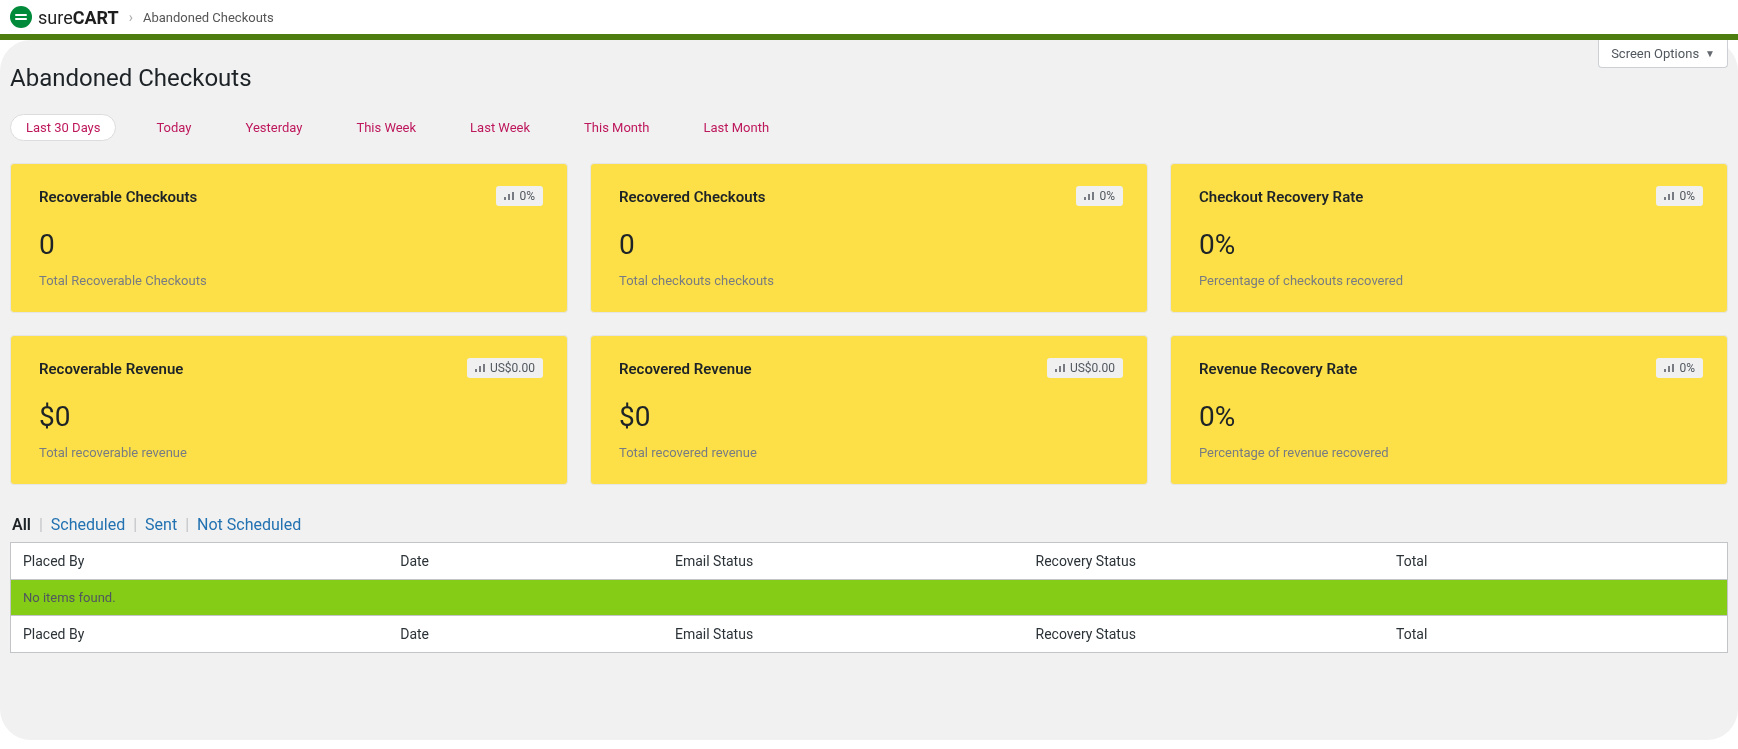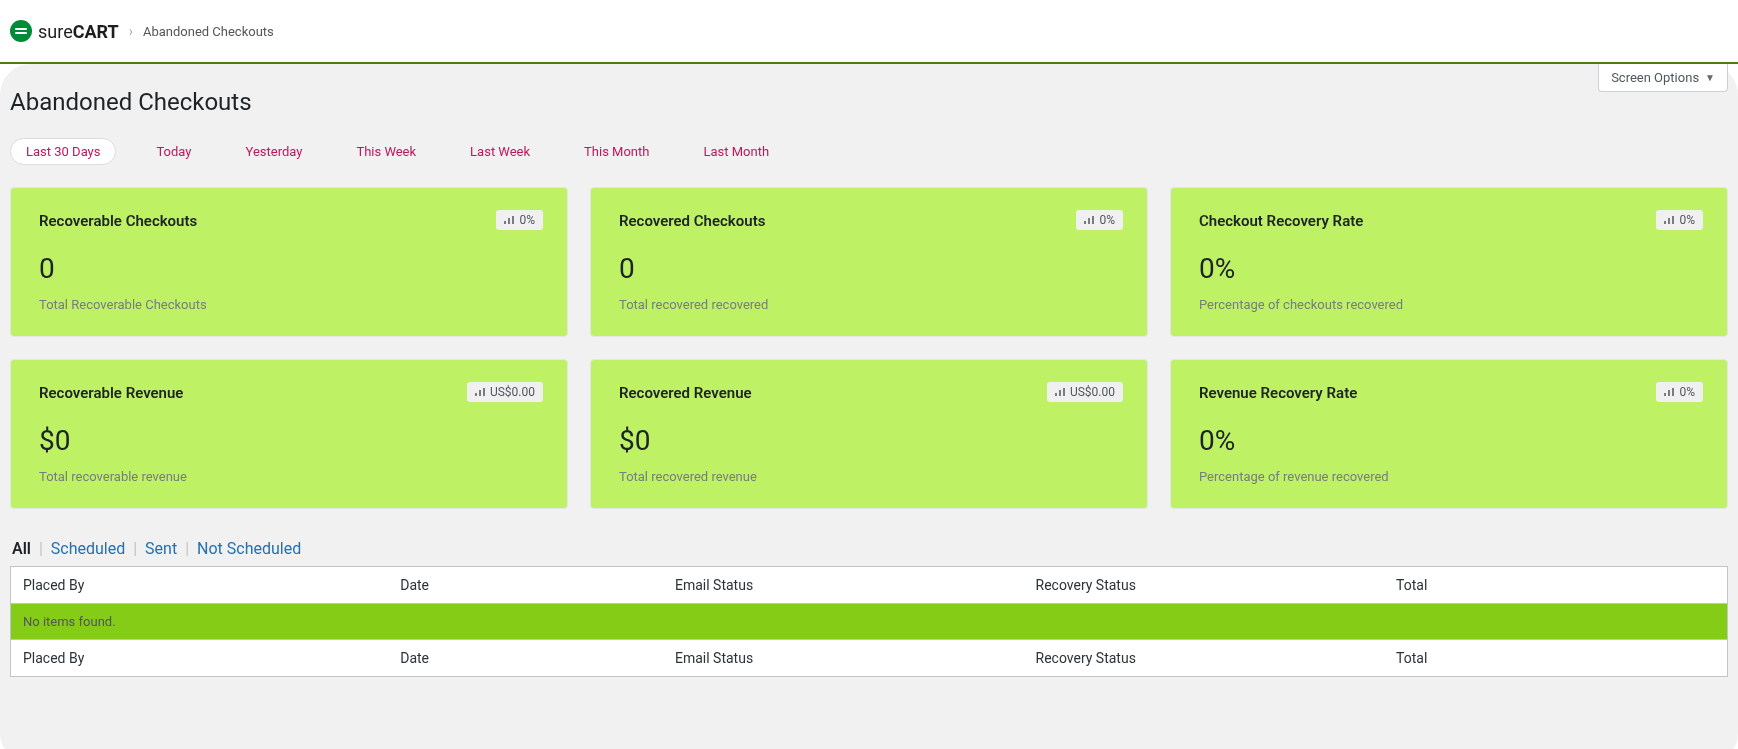--- a/index.html
+++ b/index.html
@@ -1,35 +1,35 @@
 <!DOCTYPE html>
 <html><head>
 <meta charset="utf-8">
 <style>
 * { box-sizing: border-box; margin: 0; padding: 0; }
 body { font-family: -apple-system, BlinkMacSystemFont, "Segoe UI", Roboto, Arial, sans-serif; font-size: 14px; color: #1e1e1e; background: #fff; width: 1738px; }
-.topbar { display: flex; align-items: center; padding: 20px 10px; border-bottom: 2px solid #4d7c0f; background: #fff; text-align: right; }
+.topbar { display: flex; align-items: center; padding: 6px 10px; border-bottom: 6px solid #4d7c0f; background: #fff; text-align: right; }
 .logo-wrap { display: flex; align-items: center; gap: 6px; }
 .logo-mark { width: 22px; height: 22px; border-radius: 50%; background: #008a3a; position: relative; display: inline-block; }
 .logo-mark::before, .logo-mark::after { content: ""; position: absolute; left: 5px; right: 5px; height: 2px; background: #fff; border-radius: 2px; }
 .logo-mark::before { top: 8px; }
 .logo-mark::after { top: 12px; }
 .logo-text { font-size: 18px; font-weight: 400; color: #1e1e1e; letter-spacing: 0; }
 .logo-text .bold { font-weight: 700; }
 .crumb-sep { color: #aaa; margin: 0 10px; font-size: 14px; }
 .crumb { color: #555; font-size: 13px; }
 .page { background: #f1f1f1; min-height: 700px; padding: 0 10px 40px; position: relative; border-radius: 31px; }
 .screen-options { position: absolute; top: 0; right: 10px; background: #fff; border: 1px solid #ccd0d4; border-top: none; border-radius: 0 0 4px 4px; padding: 6px 12px; font-size: 13px; color: #50575e; cursor: pointer; display: flex; align-items: center; gap: 6px; }
 .screen-options .tri { font-size: 10px; color: #646970; }
 .page-title { font-size: 24px; font-weight: 400; color: #1d2327; padding: 24px 0 16px; }
 .range-tabs { display: flex; align-items: center; gap: 26px; padding: 6px 0 22px; font-size: 13px; color: #50575e; }
 .range-tab { padding: 6px 14px; border-radius: 16px; cursor: pointer; color: #be185d; }
 .range-tab.active { background: #fff; border: 1px solid #dcdcde; padding: 5px 15px; }
 .cards { display: grid; grid-template-columns: repeat(3, 1fr); gap: 22px; margin-bottom: 30px; }
-.card { background: #bef264; border: 1px solid #e5e5e5; border-radius: 4px; padding: 24px 28px 22px; min-height: 150px; position: relative; }
+.card { background: #fde047; border: 1px solid #e5e5e5; border-radius: 4px; padding: 24px 28px 22px; min-height: 150px; position: relative; }
 .card-title { font-size: 15px; font-weight: 600; color: #1d2327; }
 .card-value { font-size: 28px; font-weight: 400; color: #1d2327; margin-top: 22px; }
 .card-sub { font-size: 13px; color: #787c82; margin-top: 12px; }
 .badge { position: absolute; top: 22px; right: 24px; background: #f0f0f1; color: #50575e; font-size: 12px; padding: 3px 8px; border-radius: 3px; display: flex; align-items: center; gap: 5px; }
 .bars-icon { display: inline-block; width: 10px; height: 8px; position: relative; }
 .bars-icon span { position: absolute; bottom: 0; width: 2px; background: #787c82; }
 .bars-icon span:nth-child(1){ left:0; height:3px; }
 .bars-icon span:nth-child(2){ left:4px; height:6px; }
 .bars-icon span:nth-child(3){ left:8px; height:8px; }
 .filter-links { font-size: 16px; padding: 0 0 8px 2px; }
@@ -95,21 +95,21 @@
       <div class="card-title">Recovered Checkouts</div>
       <div class="badge">
           <span class="bars-icon">
             <span></span>
             <span></span>
             <span></span>
           </span>
           <span>0%</span>
         </div>
       <div class="card-value">0</div>
-      <div class="card-sub">Total recovered recovered</div>
+      <div class="card-sub">Total checkouts checkouts</div>
     </div>
     <div class="card">
       <div class="card-title">Checkout Recovery Rate</div>
       <div class="badge">
           <span class="bars-icon">
             <span></span>
             <span></span>
             <span></span>
           </span>
           <span>0%</span>

